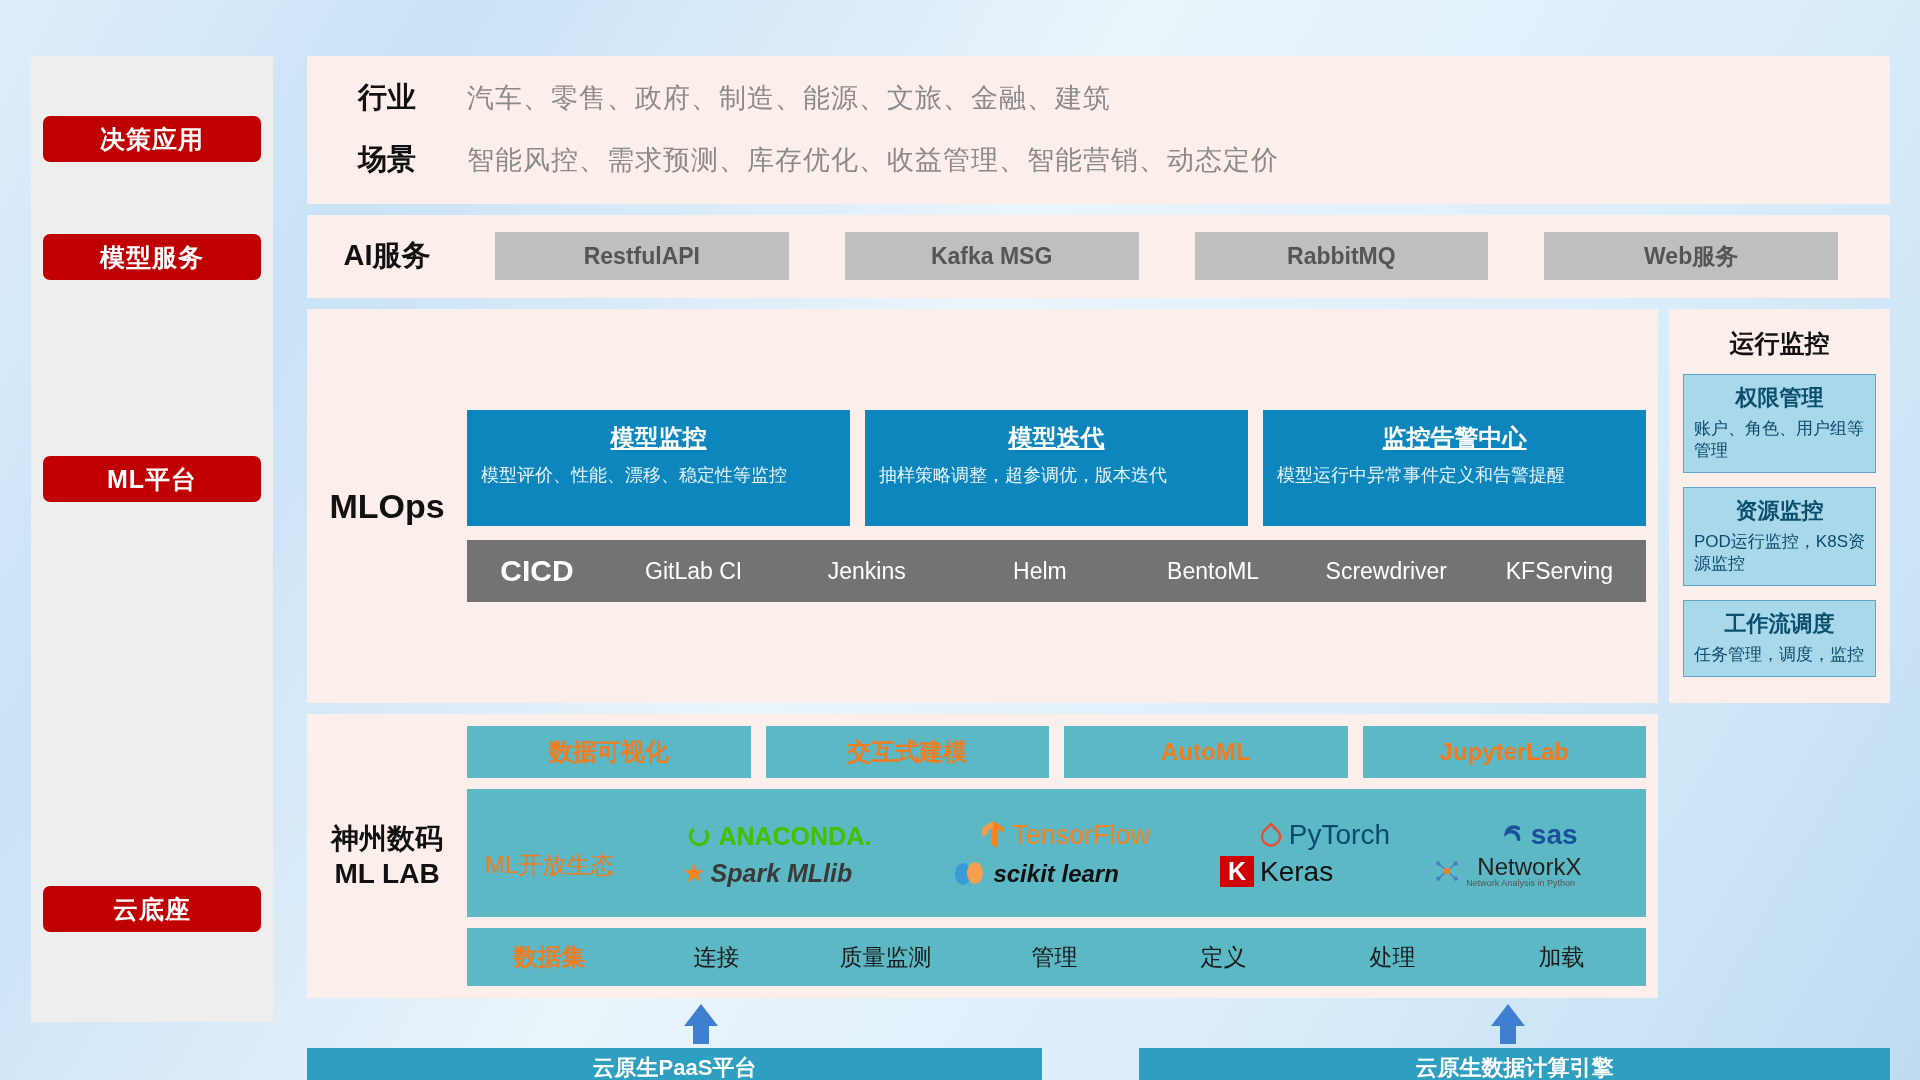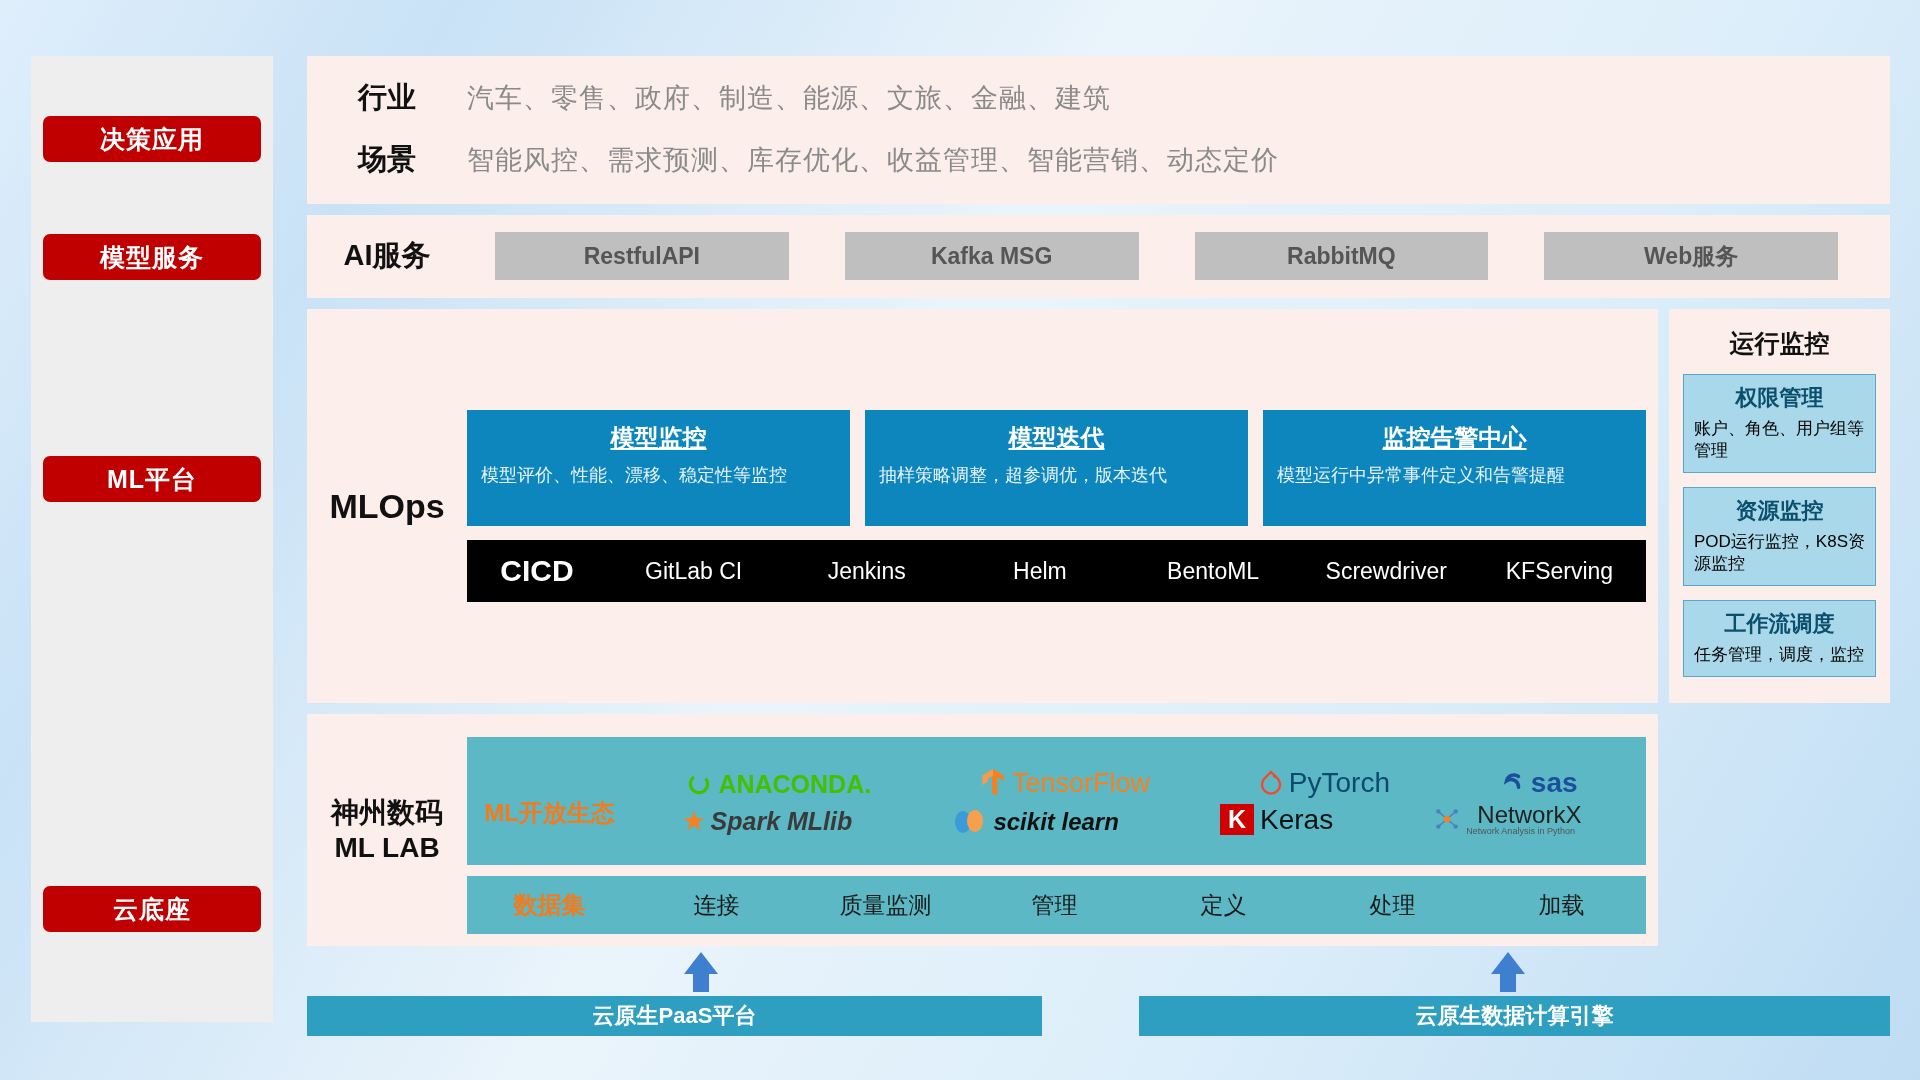--- a/index.html
+++ b/index.html
@@ -59,53 +59,53 @@
   .row-mlops-wrap { display: flex; gap: 11px; align-items: stretch; }
   .row-mlops { background: #fceeea; flex: none; width: 1351px; display: flex; align-items: center;
                padding: 15px 0; }
   .mlops-key { width: 160px; flex: none; text-align: center;
                font-size: 34px; font-weight: bold; color: #111; }
   .mlops-body { flex: 1; padding-right: 12px; }
   .mlops-cards { display: flex; gap: 15px; }
   .mcard { flex: 1; background: #0d86bd; padding: 12px 14px 14px 14px; min-height: 116px; }
   .mcard-title { color: #fff; font-size: 24px; font-weight: bold; text-align: center; margin-bottom: 9px; text-decoration: underline; }
   .mcard-desc { color: #e8f4fa; font-size: 18px; line-height: 1.35; }
-  .cicd { margin-top: 14px; background: #000000; height: 62px; display: flex; align-items: center;
+  .cicd { margin-top: 14px; background: #737373; height: 62px; display: flex; align-items: center;
           overflow: hidden; }
   .cicd-label { width: 140px; flex: none; text-align: center; color: #fff;
                 font-size: 30px; font-weight: bold; }
   .cicd-items { display: flex; flex: 1; }
   .cicd-item { flex: 1; color: #ffffff; font-size: 23px; text-align: center;
                line-height: 1.05; word-break: break-all; }
 
   
   .monitor {
     background: #fceeea; flex: 1; display: flex; flex-direction: column;
     align-items: center; padding: 10px 14px 12px 14px;
   }
   .monitor-title { font-size: 25px; font-weight: bold; color: #111; margin: 8px 0 14px 0; }
   .mon-card {
     width: 100%; background: #a8d8ea; border: 1px solid #5ca7c9; padding: 8px 10px 10px 10px;
     margin-bottom: 14px;
   }
   .mon-card-title { color: #0b4f6c; font-size: 22px; font-weight: bold; text-align: center; margin-bottom: 5px; }
-  .mon-card-desc { color: #000000; font-size: 17px; line-height: 1.3; }
+  .mon-card-desc { color: #0c4a6e; font-size: 17px; line-height: 1.3; }
 
   
   .row-lab-wrap { display: flex; gap: 11px; align-items: stretch; }
   .row-lab { background: #fceeea; flex: none; width: 1351px; display: flex; align-items: center; padding: 12px 0; }
   .lab-key { width: 160px; flex: none; text-align: center; font-size: 28px; font-weight: bold;
              color: #111; line-height: 1.25; }
   .lab-body { flex: 1; padding-right: 12px; }
   .lab-tabs { display: flex; gap: 15px; }
   .lab-tab { flex: 1; height: 52px; background: #5cb8c4; display: flex; align-items: center;
              justify-content: center; color: #f07c1f; font-size: 24px; font-weight: bold; }
   .eco { margin-top: 11px; background: #5cb8c4; display: flex; align-items: center; min-height: 128px; }
   .eco-label { width: 165px; flex: none; text-align: center; color: #f07c1f;
-               font-size: 24px; font-weight: bold; margin-top: 24px; }
+               font-size: 24px; font-weight: normal; margin-top: 24px; }
   .eco-logos { flex: 1; display: flex; flex-direction: column; gap: 4px; padding: 6px 14px 6px 0; }
   .eco-line { display: flex; align-items: flex-end; justify-content: space-around; }
   .logo { display: flex; align-items: center; gap: 6px; font-size: 27px; }
   .ds { margin-top: 11px; background: #5cb8c4; height: 58px; display: flex; align-items: center; }
   .ds-label { width: 165px; flex: none; text-align: center; color: #f07c1f;
               font-size: 24px; font-weight: bold; }
   .ds-items { display: flex; flex: 1; }
   .ds-item { flex: 1; text-align: center; color: #1a1a1a; font-size: 23px; }
   .lab-right-spacer { flex: 1; }
 
@@ -208,20 +208,26 @@
       </div>
     </div>
 
     <div class="row-lab-wrap" style="margin-top:11px;">
       <div class="row-lab">
         <div class="lab-key">
           <div>神州数码</div>
           <div>ML LAB</div>
         </div>
         <div class="lab-body">
+          <div class="lab-tabs">
+            <div class="lab-tab">数据可视化</div>
+            <div class="lab-tab">交互式建模</div>
+            <div class="lab-tab">AutoML</div>
+            <div class="lab-tab">JupyterLab</div>
+          </div>
 
           <div class="eco">
             <div class="eco-label">ML开放生态</div>
             <div class="eco-logos">
               <div class="eco-line">
                 <div class="logo">
                   <svg width="26" height="26" viewBox="0 0 24 24">
                     <circle cx="12" cy="12" r="8" fill="none" stroke="#43c000" stroke-width="3" stroke-dasharray="38 12" transform="rotate(-40 12 12)"></circle>
                   </svg>
                   <span style="color:#43c000; font-weight:bold; font-size:25px;">ANACONDA.</span>

